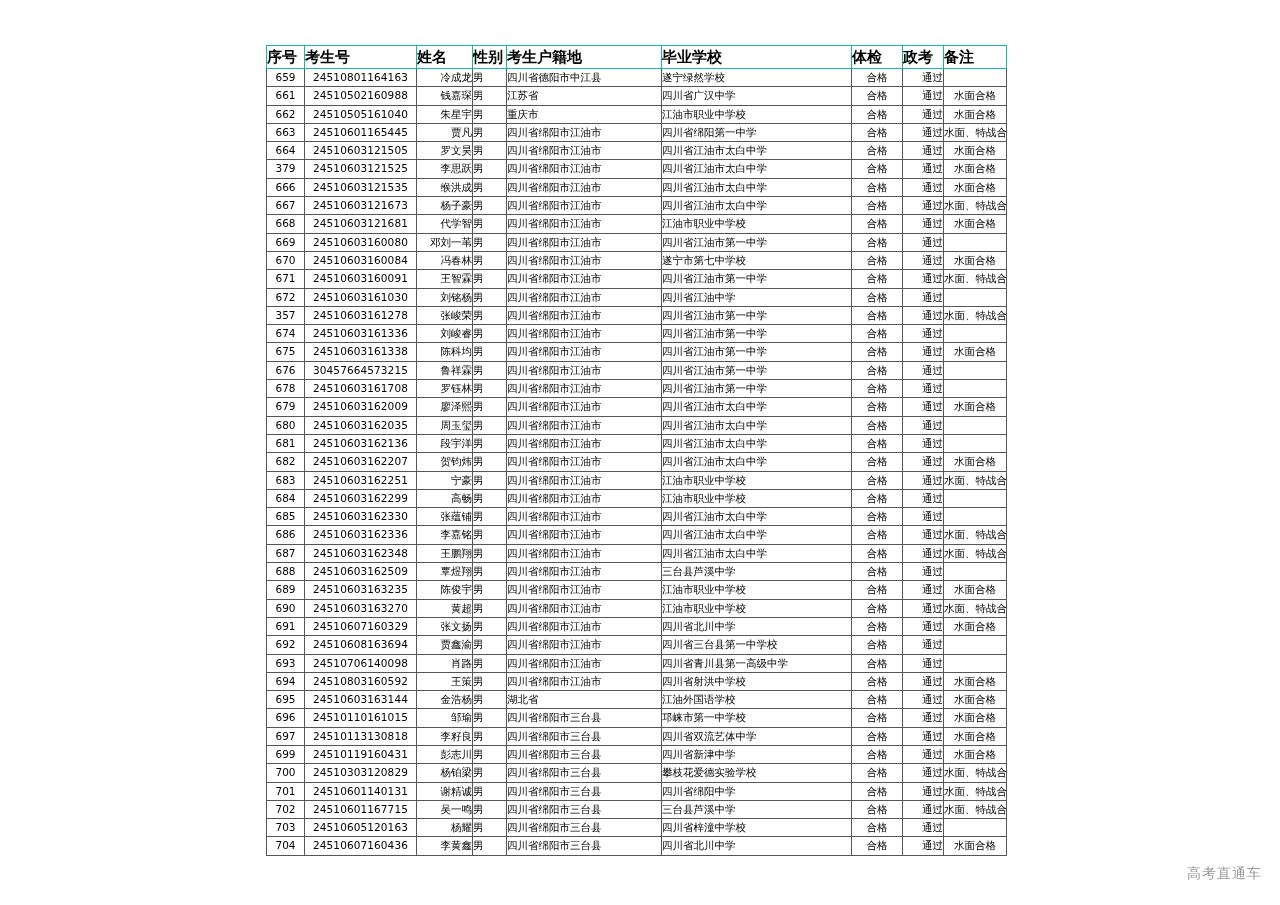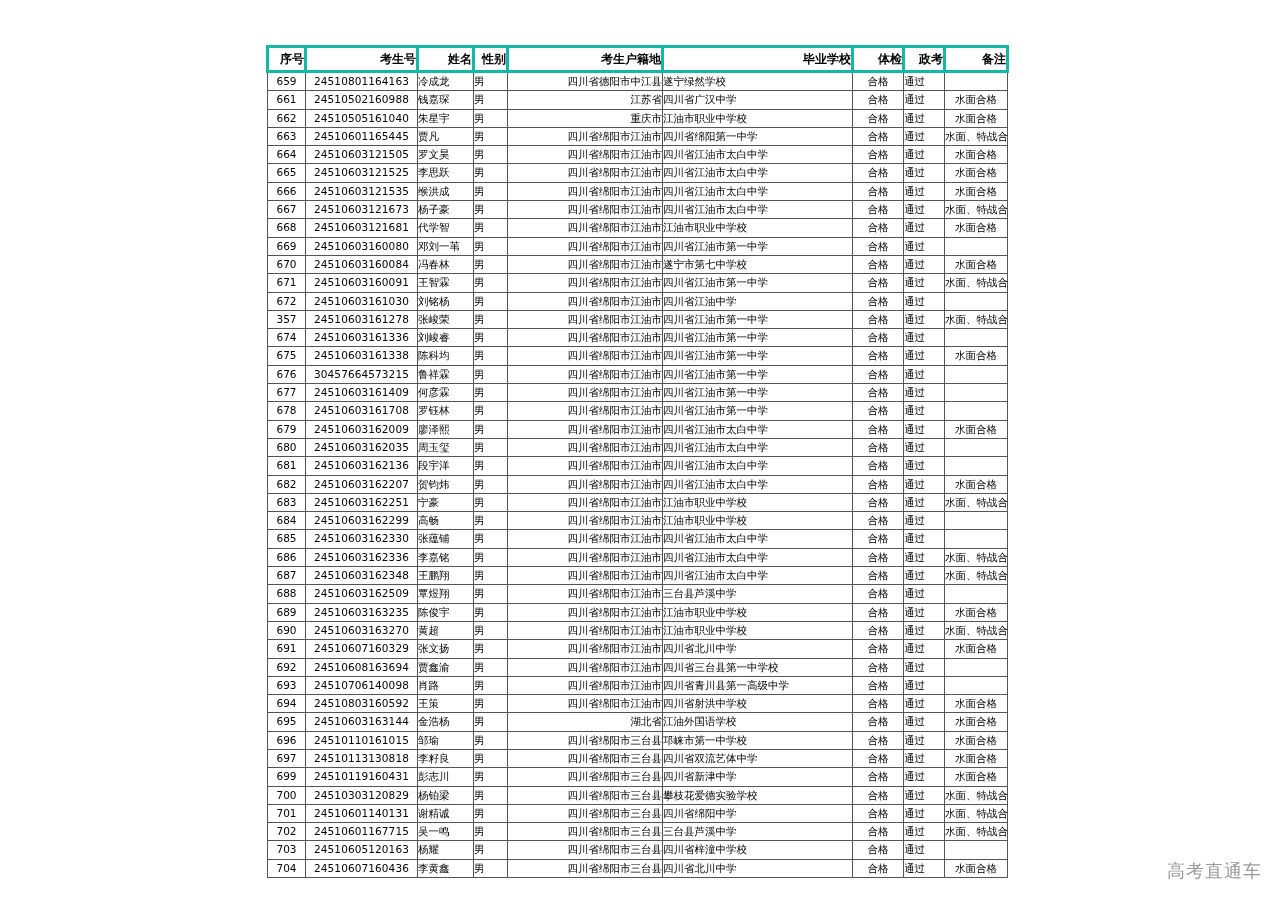--- a/index.html
+++ b/index.html
@@ -33,52 +33,52 @@
     height: 17.3px;
     line-height: 17.3px;
     font-size: 10.5px;
     color: #000000;
     white-space: nowrap;
     overflow: hidden;
     box-sizing: border-box;
   }
   table.roster thead th {
     font-weight: bold;
-    font-size: 12px;
-    text-align: right;
+    font-size: 15px;
+    text-align: left;
     height: 22px;
     line-height: 22px;
-    border: 3px solid #14b8a6;
+    border: 1px solid #14b8a6;
   }
   
   col.c-idx    { width: 38px; }
   col.c-exam   { width: 112px; }
   col.c-name   { width: 56px; }
   col.c-sex    { width: 34px; }
   col.c-resid  { width: 155px; }
   col.c-school { width: 190px; }
   col.c-phys   { width: 51px; }
   col.c-pol    { width: 41px; }
   col.c-remark { width: 63px; }
 
   td.idx    { text-align: center; }
   td.exam   { text-align: center; letter-spacing: 0.1px; }
-  td.name   { text-align: left; }
+  td.name   { text-align: right; }
   td.sex    { text-align: left; padding-left: 3px; }
-  td.resid  { text-align: right; padding-left: 3px; }
+  td.resid  { text-align: left; padding-left: 3px; }
   td.school { text-align: left; padding-left: 3px; }
   td.phys   { text-align: center; }
-  td.pol    { text-align: left; border-radius: 6px; }
+  td.pol    { text-align: right; border-radius: 6px; }
   td.remark { text-align: center; font-size: 9.5px; margin-left: 28px; }
 
   .watermark {
     position: absolute;
     right: 18px;
     bottom: 22px;
-    font-size: 18px;
+    font-size: 14px;
     color: #9a9a9a;
     letter-spacing: 1px;
     font-family: "DejaVu Sans", "Liberation Sans", sans-serif;
     user-select: none;
   }
 </style>
 </head>
 <body>
 
 <div id="sheet">
@@ -157,21 +157,21 @@
           <td class="exam">24510603121505</td>
           <td class="name">罗文昊</td>
           <td class="sex">男</td>
           <td class="resid">四川省绵阳市江油市</td>
           <td class="school">四川省江油市太白中学</td>
           <td class="phys">合格</td>
           <td class="pol">通过</td>
           <td class="remark">水面合格</td>
         </tr>
         <tr>
-          <td class="idx">665</td>
+          <td class="idx">379</td>
           <td class="exam">24510603121525</td>
           <td class="name">李思跃</td>
           <td class="sex">男</td>
           <td class="resid">四川省绵阳市江油市</td>
           <td class="school">四川省江油市太白中学</td>
           <td class="phys">合格</td>
           <td class="pol">通过</td>
           <td class="remark">水面合格</td>
         </tr>
         <tr>
@@ -281,31 +281,20 @@
           <td class="resid">四川省绵阳市江油市</td>
           <td class="school">四川省江油市第一中学</td>
           <td class="phys">合格</td>
           <td class="pol">通过</td>
           <td class="remark">水面合格</td>
         </tr>
         <tr>
           <td class="idx">676</td>
           <td class="exam">30457664573215</td>
           <td class="name">鲁祥霖</td>
-          <td class="sex">男</td>
-          <td class="resid">四川省绵阳市江油市</td>
-          <td class="school">四川省江油市第一中学</td>
-          <td class="phys">合格</td>
-          <td class="pol">通过</td>
-          <td class="remark"></td>
-        </tr>
-        <tr>
-          <td class="idx">677</td>
-          <td class="exam">24510603161409</td>
-          <td class="name">何彦霖</td>
           <td class="sex">男</td>
           <td class="resid">四川省绵阳市江油市</td>
           <td class="school">四川省江油市第一中学</td>
           <td class="phys">合格</td>
           <td class="pol">通过</td>
           <td class="remark"></td>
         </tr>
         <tr>
           <td class="idx">678</td>
           <td class="exam">24510603161708</td>

